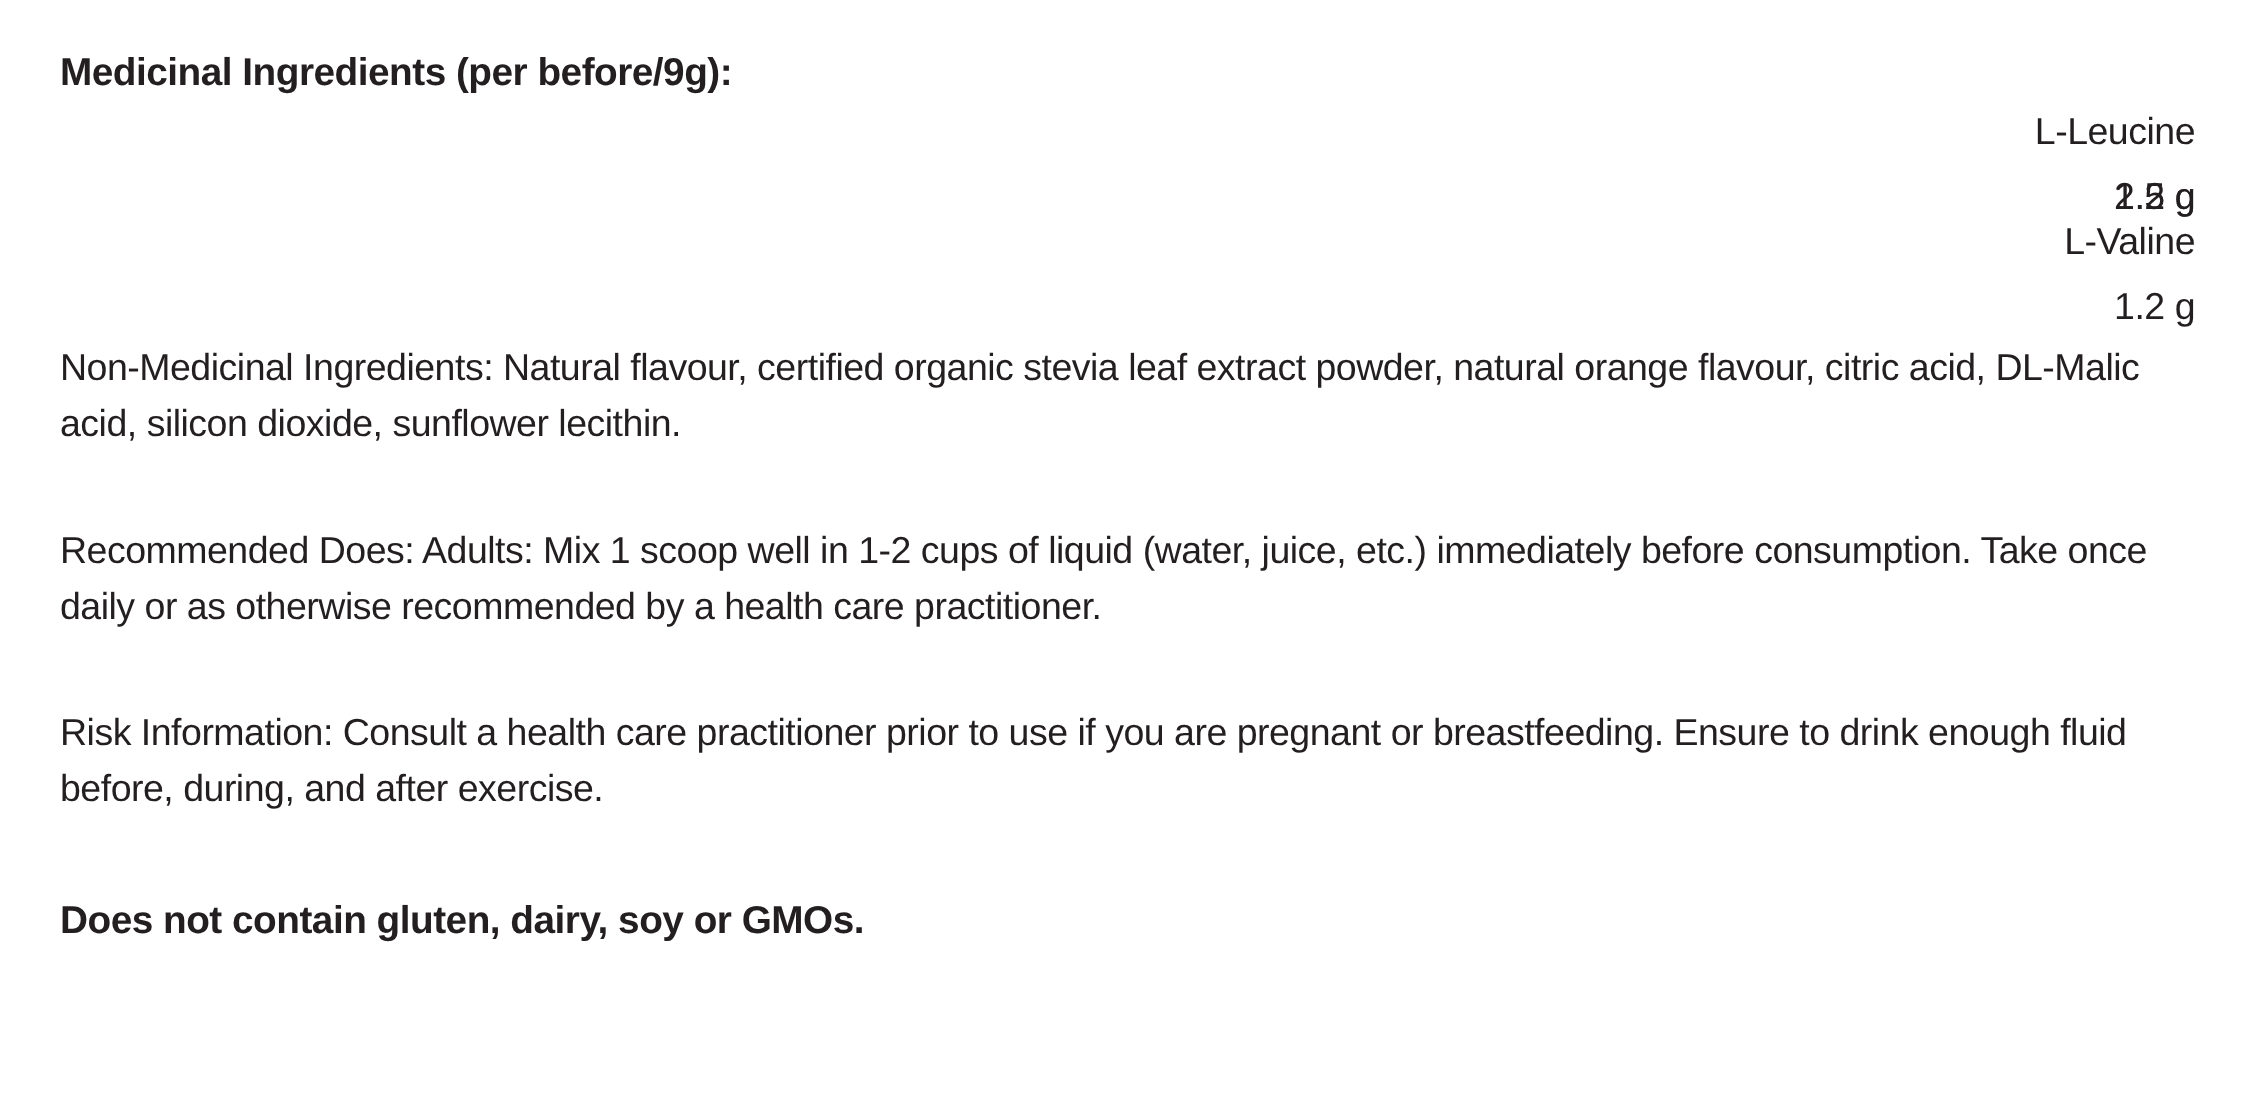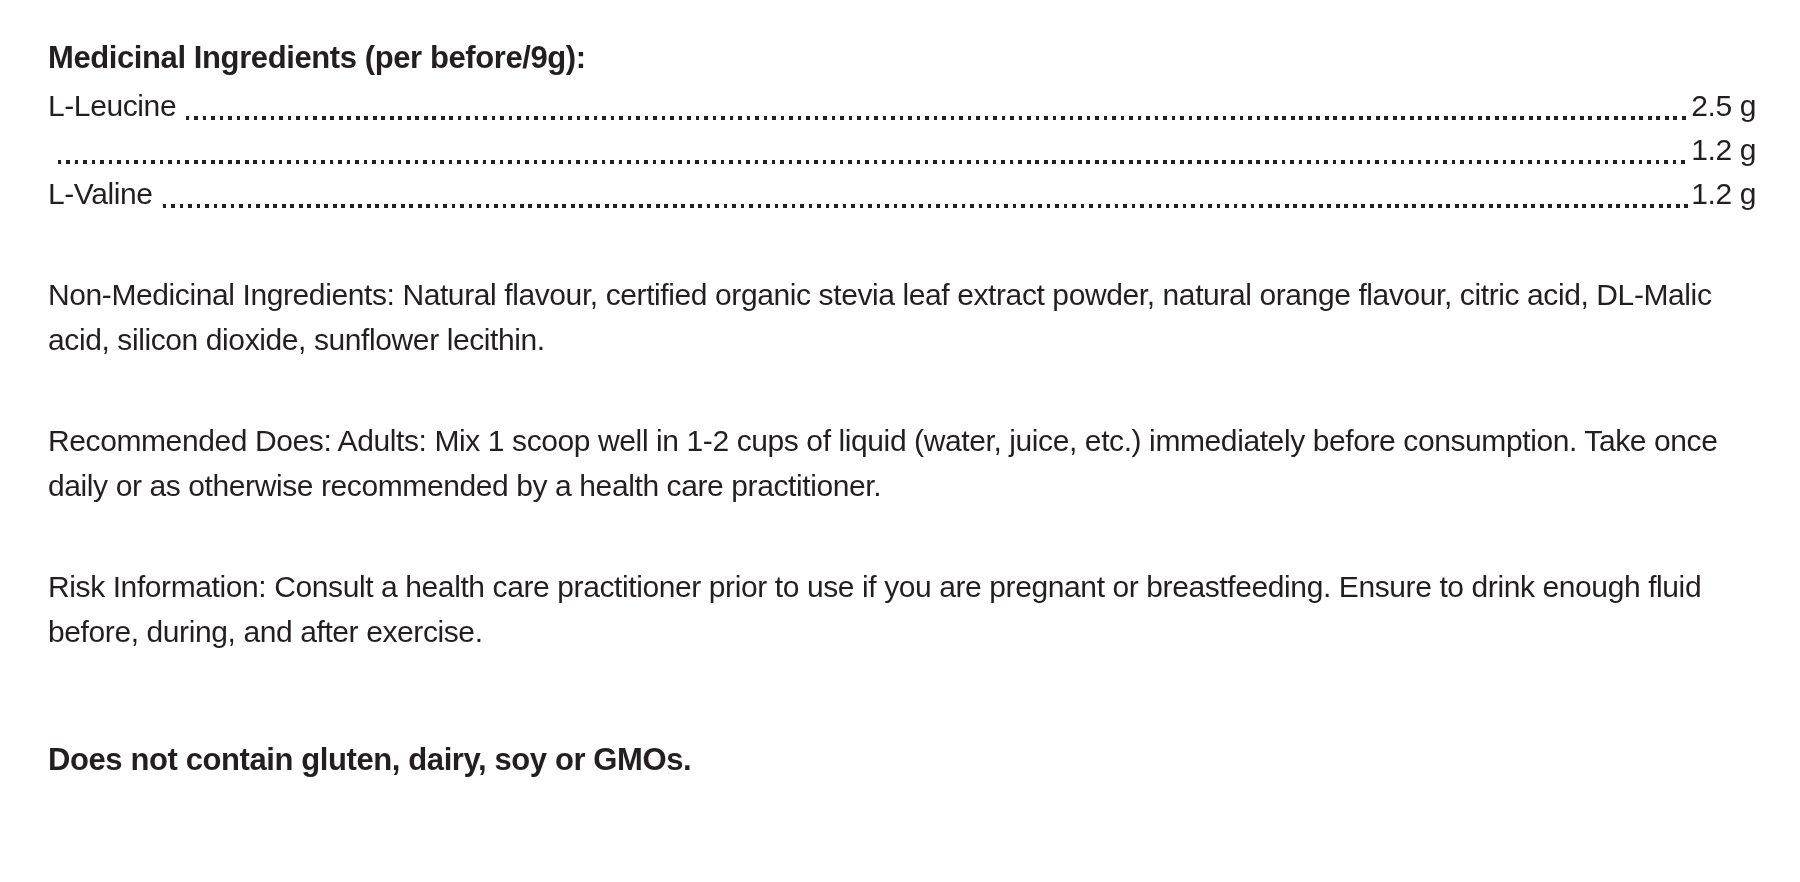--- a/index.html
+++ b/index.html
@@ -22,20 +22,21 @@
   }
   .ingredient-table {
     margin-top: 4px;
   }
   .ingredient-row {
     display: flex;
     align-items: flex-end;
     font-size: 30px;
     line-height: 44px;
     height: 44px;
+    flex-direction: column;
   }
   .ingredient-name {
     white-space: nowrap;
   }
   .dot-leader {
     flex: 1;
     height: 4px;
     align-self: flex-end;
     margin: 0 3px 8px 10px;
     background-image: repeating-linear-gradient(
@@ -50,21 +51,21 @@
   .paragraph {
     margin-top: 56px;
     font-size: 30px;
     line-height: 45px;
     max-width: 1700px;
   }
   .paragraph .inline-heading {
     font-weight: normal;
   }
   .allergen {
-    margin-top: 84px;
+    margin-top: 60px;
     font-weight: bold;
     font-size: 31px;
     line-height: 44px;
   }
 </style>
 </head>
 <body>
 
 <div class="label-panel">
 

